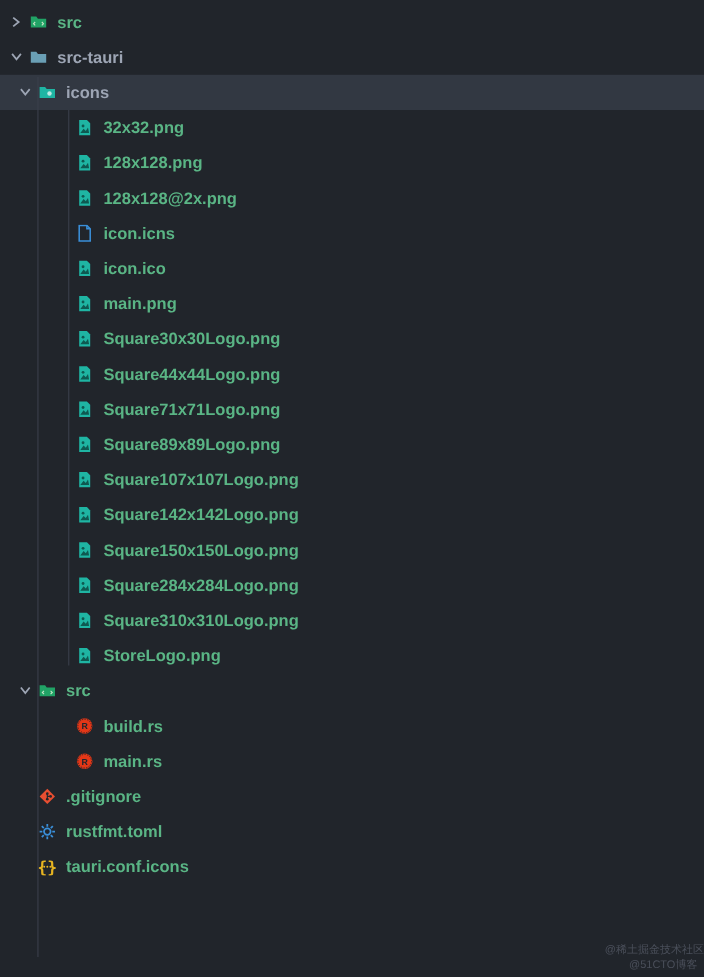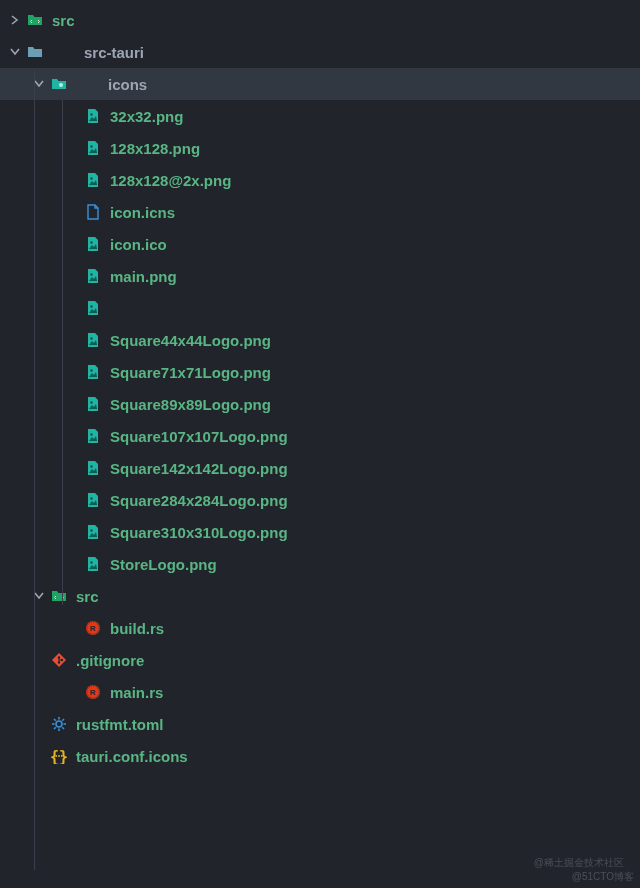--- a/index.html
+++ b/index.html
@@ -17,22 +17,22 @@
     .row {
       display: flex;
       align-items: center;
       height: 32px;
       cursor: pointer;
       white-space: nowrap;
       font-weight: bold;
     }
     .row.selected { background: #323842; }
     .indent-0 { padding-left: 8px; }
-    .indent-1 { padding-left: 32px; }
-    .indent-2 { padding-left: 66px; }
+    .indent-1 { padding-left: 16px; }
+    .indent-2 { padding-left: 50px; }
     .chev {
       width: 14px;
       height: 14px;
       margin-right: 4px;
       flex-shrink: 0;
       display: flex;
       align-items: center;
       justify-content: center;
     }
     .chev svg { width: 10px; height: 10px; }
@@ -41,21 +41,21 @@
       width: 18px;
       height: 18px;
       margin-right: 8px;
       flex-shrink: 0;
       display: flex;
       align-items: center;
       justify-content: center;
     }
     .file-ico svg { width: 16px; height: 16px; }
     .label { color: #5ab585; }
-    .label-gray { color: #9da5b4; margin-left: 32px; }
+    .label-gray { color: #9da5b4; }
     .guide {
       position: absolute;
       width: 1px;
       background: #3a3f4b;
       left: 34px;
       top: 70px;
       height: 800px;
     }
     .guide2 {
       position: absolute;
@@ -68,21 +68,21 @@
     .watermark {
       position: absolute;
       bottom: 4px;
       right: 6px;
       font-size: 10px;
       color: #4a4f5a;
     }
     .watermark2 {
       position: absolute;
       bottom: 18px;
-      right: 16px;
+      right: 0;
       font-size: 10px;
       color: #4a4f5a;
     }
   </style>
 </head>
 <body>
 
 <svg width="0" height="0" style="position:absolute">
   <defs>
     <g id="chev-right">
@@ -246,20 +246,21 @@
       </span>
     <span class="label">main.png</span>
   </div>
   <div class="row indent-2">
     <span class="chev-spacer"></span>
     <span class="file-ico">
         <svg viewBox="0 0 16 16">
           <use href="#image-file"></use>
         </svg>
       </span>
+    <span class="label">Square30x30Logo.png</span>
   </div>
   <div class="row indent-2">
     <span class="chev-spacer"></span>
     <span class="file-ico">
         <svg viewBox="0 0 16 16">
           <use href="#image-file"></use>
         </svg>
       </span>
     <span class="label">Square44x44Logo.png</span>
   </div>
@@ -291,20 +292,29 @@
     <span class="label">Square107x107Logo.png</span>
   </div>
   <div class="row indent-2">
     <span class="chev-spacer"></span>
     <span class="file-ico">
         <svg viewBox="0 0 16 16">
           <use href="#image-file"></use>
         </svg>
       </span>
     <span class="label">Square142x142Logo.png</span>
+  </div>
+  <div class="row indent-2">
+    <span class="chev-spacer"></span>
+    <span class="file-ico">
+        <svg viewBox="0 0 16 16">
+          <use href="#image-file"></use>
+        </svg>
+      </span>
+    <span class="label">Square150x150Logo.png</span>
   </div>
   <div class="row indent-2">
     <span class="chev-spacer"></span>
     <span class="file-ico">
         <svg viewBox="0 0 16 16">
           <use href="#image-file"></use>
         </svg>
       </span>
     <span class="label">Square284x284Logo.png</span>
   </div>
@@ -343,38 +353,38 @@
 
   <div class="row indent-2">
     <span class="chev-spacer"></span>
     <span class="file-ico">
         <svg viewBox="0 0 16 16">
           <use href="#rust-file"></use>
         </svg>
       </span>
     <span class="label">build.rs</span>
   </div>
+  <div class="row indent-2">
+    <span class="chev-spacer"></span>
+    <span class="file-ico">
+        <svg viewBox="0 0 16 16">
+          <use href="#rust-file"></use>
+        </svg>
+      </span>
+    <span class="label">main.rs</span>
+  </div>
+
   <div class="row indent-1">
     <span class="chev-spacer"></span>
     <span class="file-ico">
         <svg viewBox="0 0 16 16">
           <use href="#git-file"></use>
         </svg>
       </span>
     <span class="label">.gitignore</span>
-  </div>
-
-  <div class="row indent-2">
-    <span class="chev-spacer"></span>
-    <span class="file-ico">
-        <svg viewBox="0 0 16 16">
-          <use href="#rust-file"></use>
-        </svg>
-      </span>
-    <span class="label">main.rs</span>
   </div>
   <div class="row indent-1">
     <span class="chev-spacer"></span>
     <span class="file-ico">
         <svg viewBox="0 0 16 16">
           <use href="#gear-file"></use>
         </svg>
       </span>
     <span class="label">rustfmt.toml</span>
   </div>

